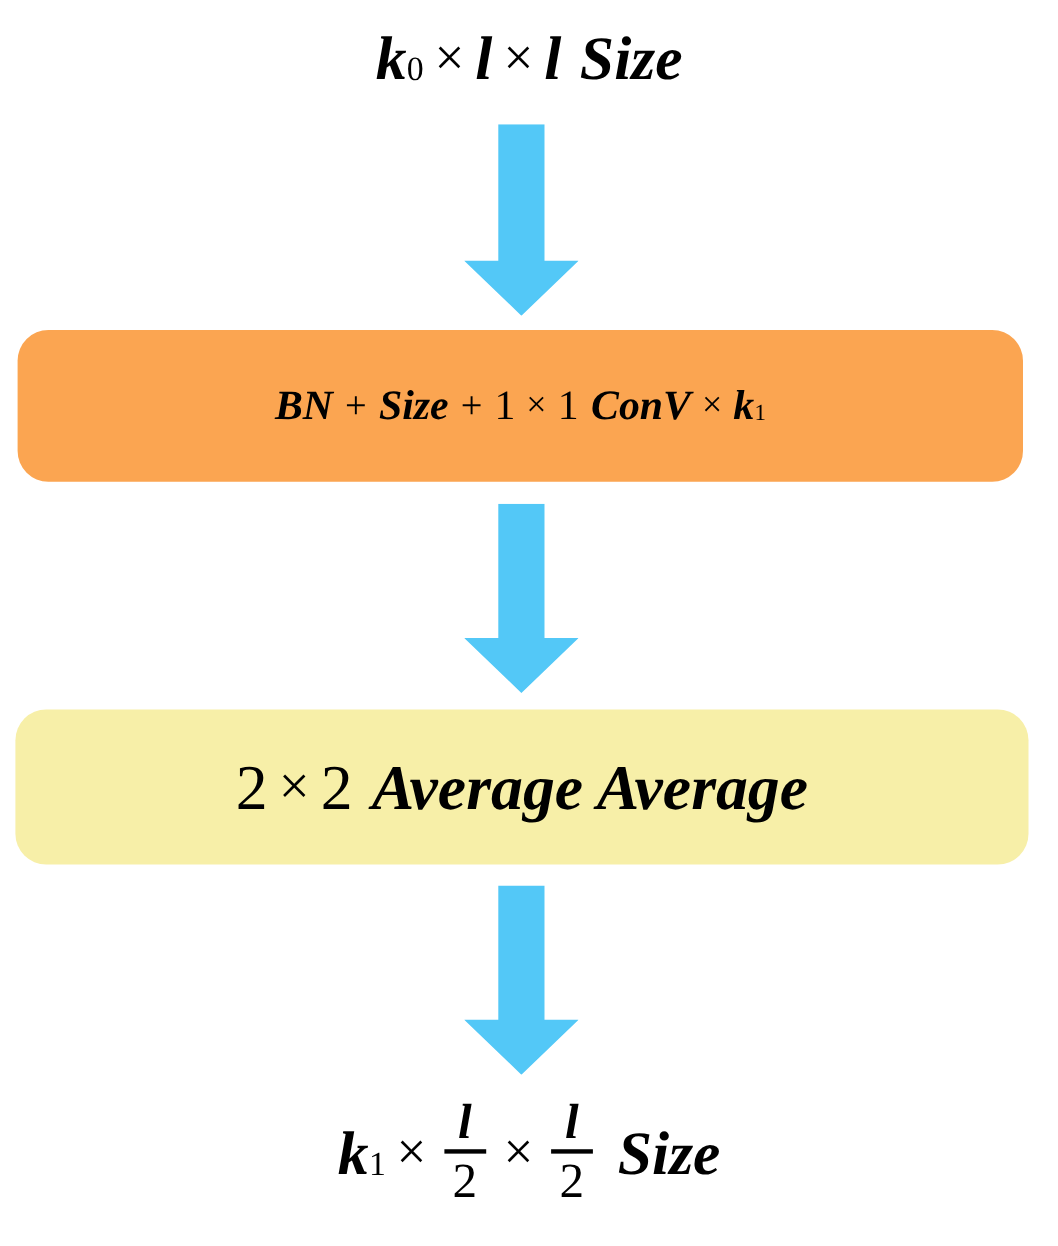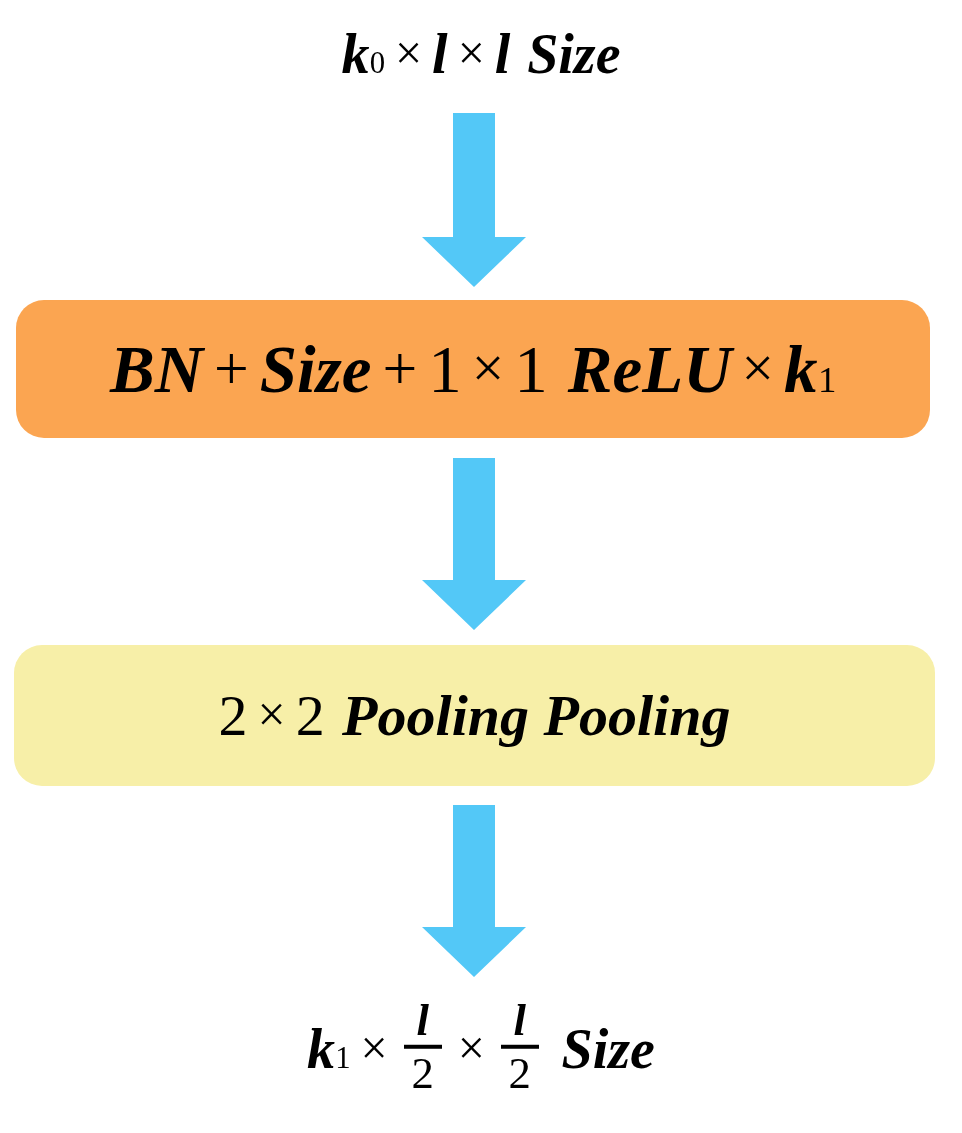--- a/index.html
+++ b/index.html
@@ -116,21 +116,21 @@
     white-space: nowrap;
     line-height: 1;
   }
   #box-conv {
     left: 16px;
     top: 300px;
     width: 914px;
     height: 138px;
     background: #FBA551;
   }
-  #box-conv .stage-text { font-size: 67px; text-decoration: underline; }
+  #box-conv .stage-text { font-size: 38px; text-decoration: underline; }
   #box-pool {
     left: 14px;
     top: 645px;
     width: 921px;
     height: 141px;
     background: #F7EFA8;
   }
   #box-pool .stage-text { font-size: 58px; }
 
   
@@ -172,42 +172,42 @@
     <span class="stage-text">
       <span class="mathline">
         <span class="tok">BN</span>
         <span class="op-plus">+</span>
         <span class="tok">Size</span>
         <span class="op-plus">+</span>
         <span class="num">1</span>
           <span class="op-times">×</span>
           <span class="num">1</span>
         <span class="gap"></span>
-        <span class="tok">ReLU</span>
+        <span class="tok">ConV</span>
         <span class="op-times">×</span>
         <span class="tok">k</span>
           <span class="sub">1</span>
       </span>
     </span>
   </div>
 
   <div class="arrow" id="arrow-2">
     <svg viewBox="0 0 104 172" preserveAspectRatio="none" aria-hidden="true">
       <polygon points="31,0 73,0 73,122 104,122 52,172 0,122 31,122" fill="#53C8F7"></polygon>
     </svg>
   </div>
 
   <div class="stage-box" id="box-pool">
     <span class="stage-text">
       <span class="mathline">
         <span class="num">2</span>
           <span class="op-times">×</span>
           <span class="num">2</span>
         <span class="gap"></span>
-        <span class="tok">Pooling Pooling</span>
+        <span class="tok">Average Average</span>
       </span>
     </span>
   </div>
 
   <div class="arrow" id="arrow-3">
     <svg viewBox="0 0 104 172" preserveAspectRatio="none" aria-hidden="true">
       <polygon points="31,0 73,0 73,122 104,122 52,172 0,122 31,122" fill="#53C8F7"></polygon>
     </svg>
   </div>
 

